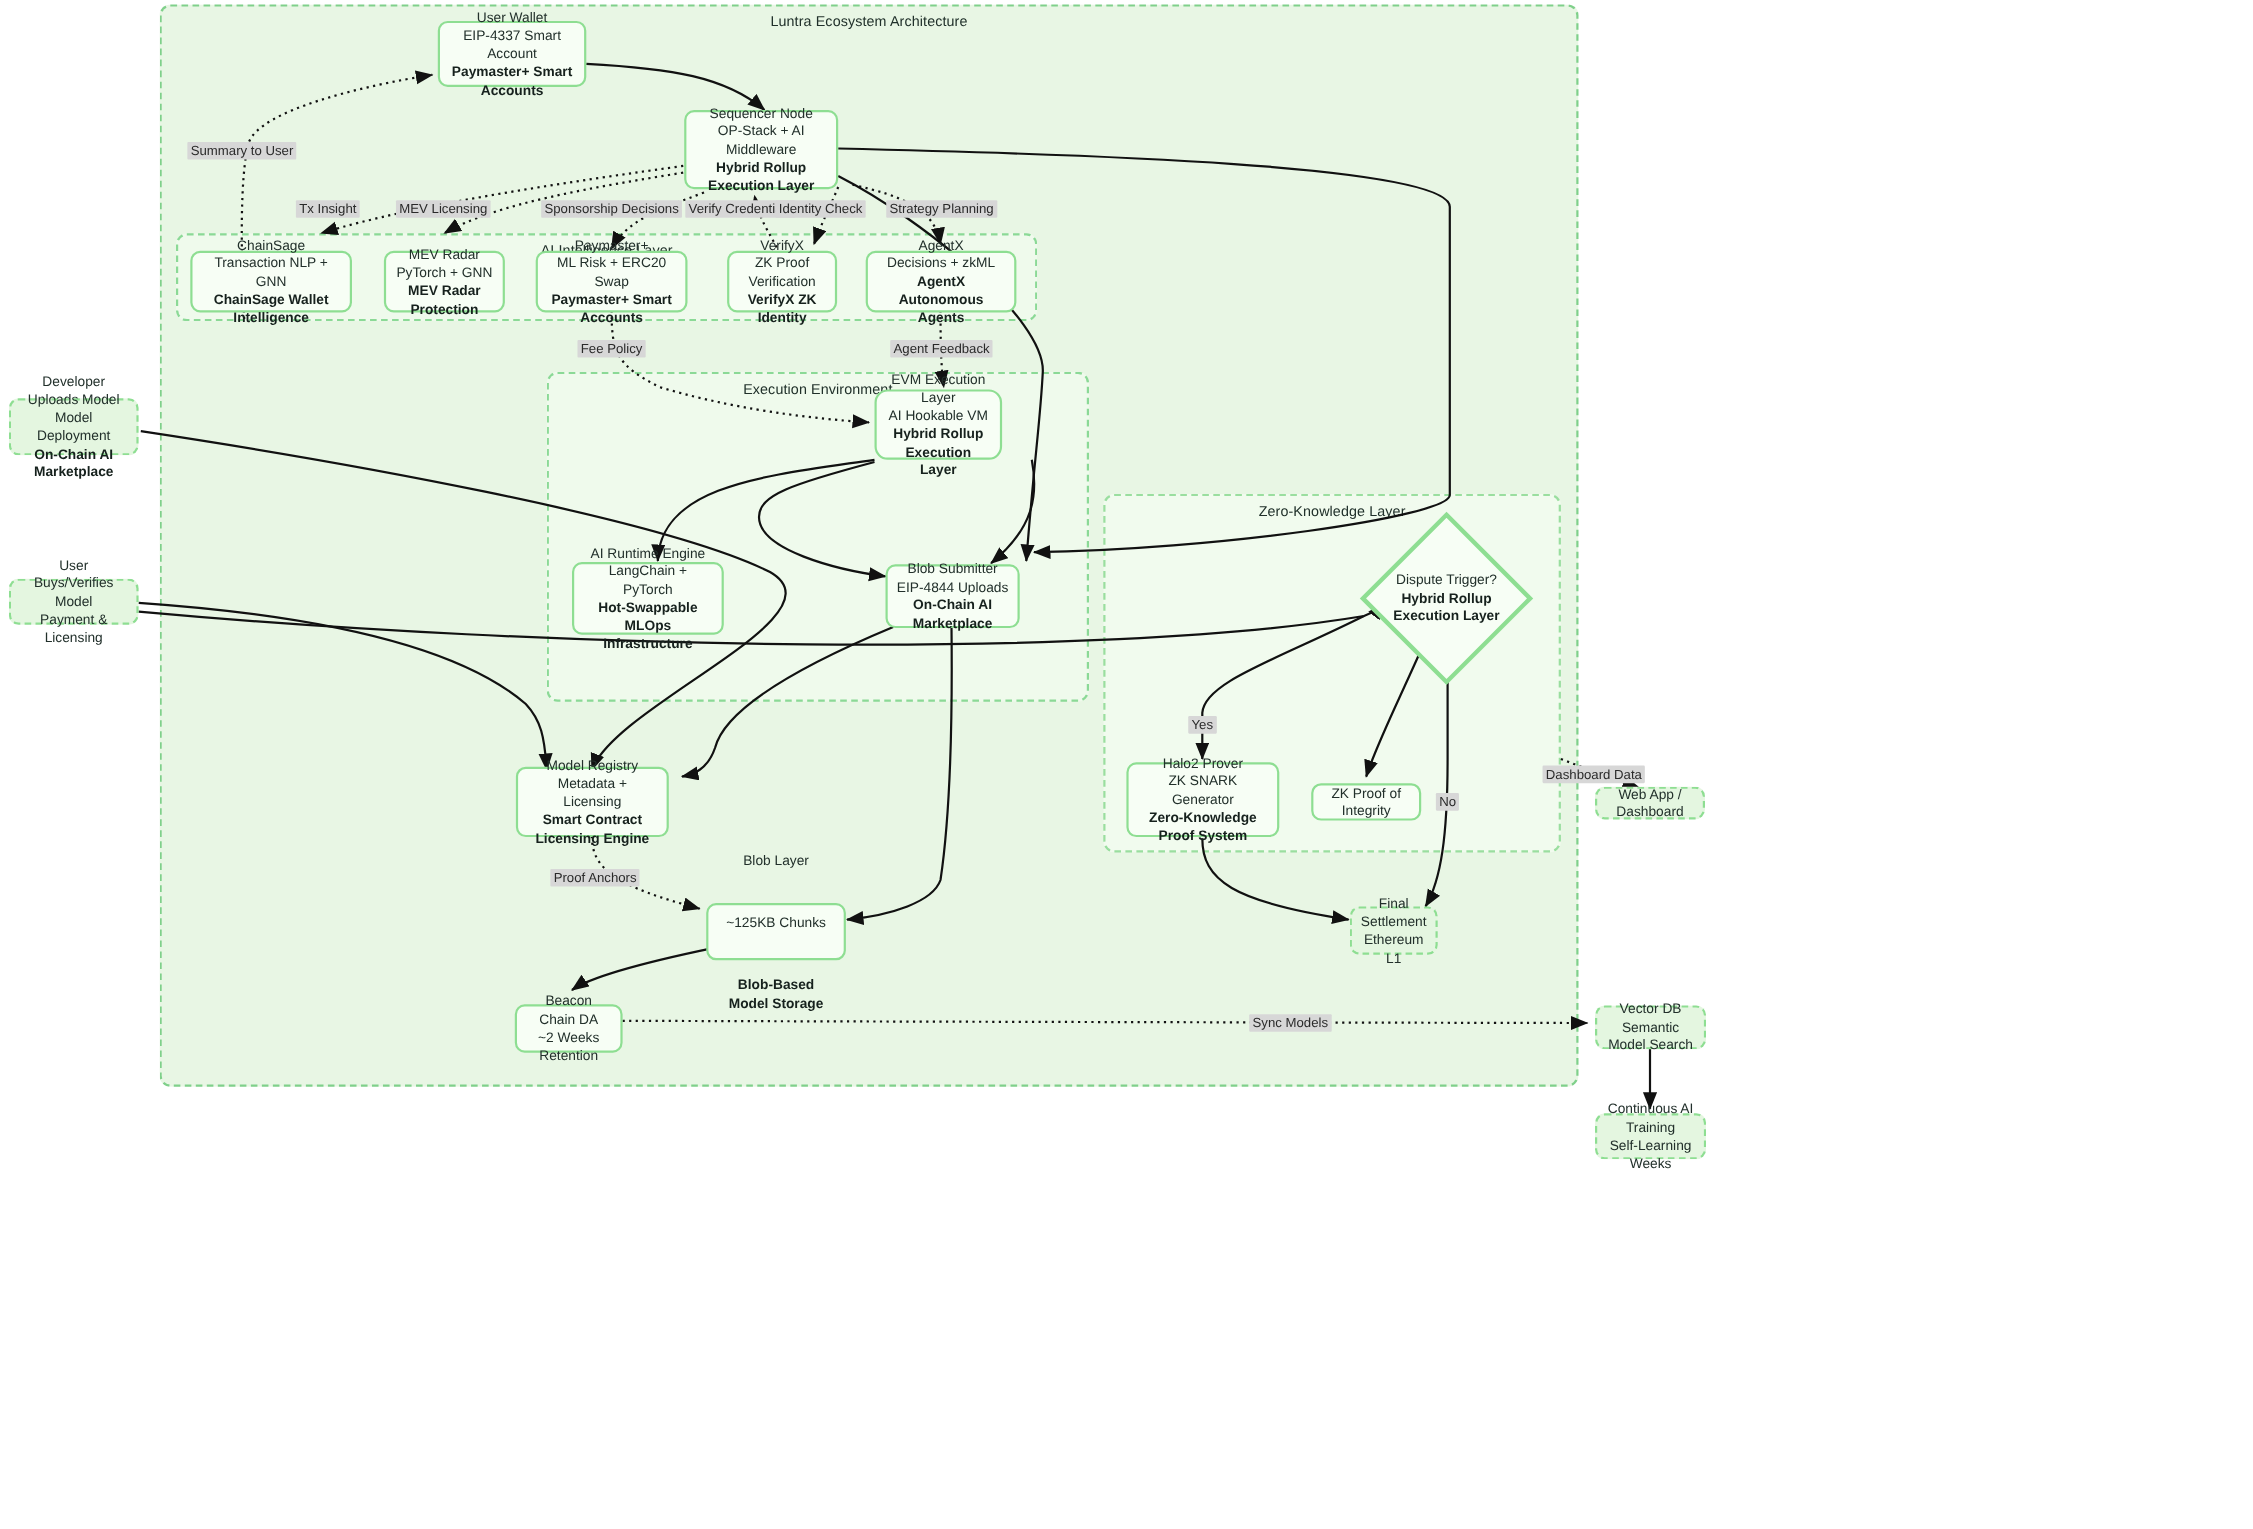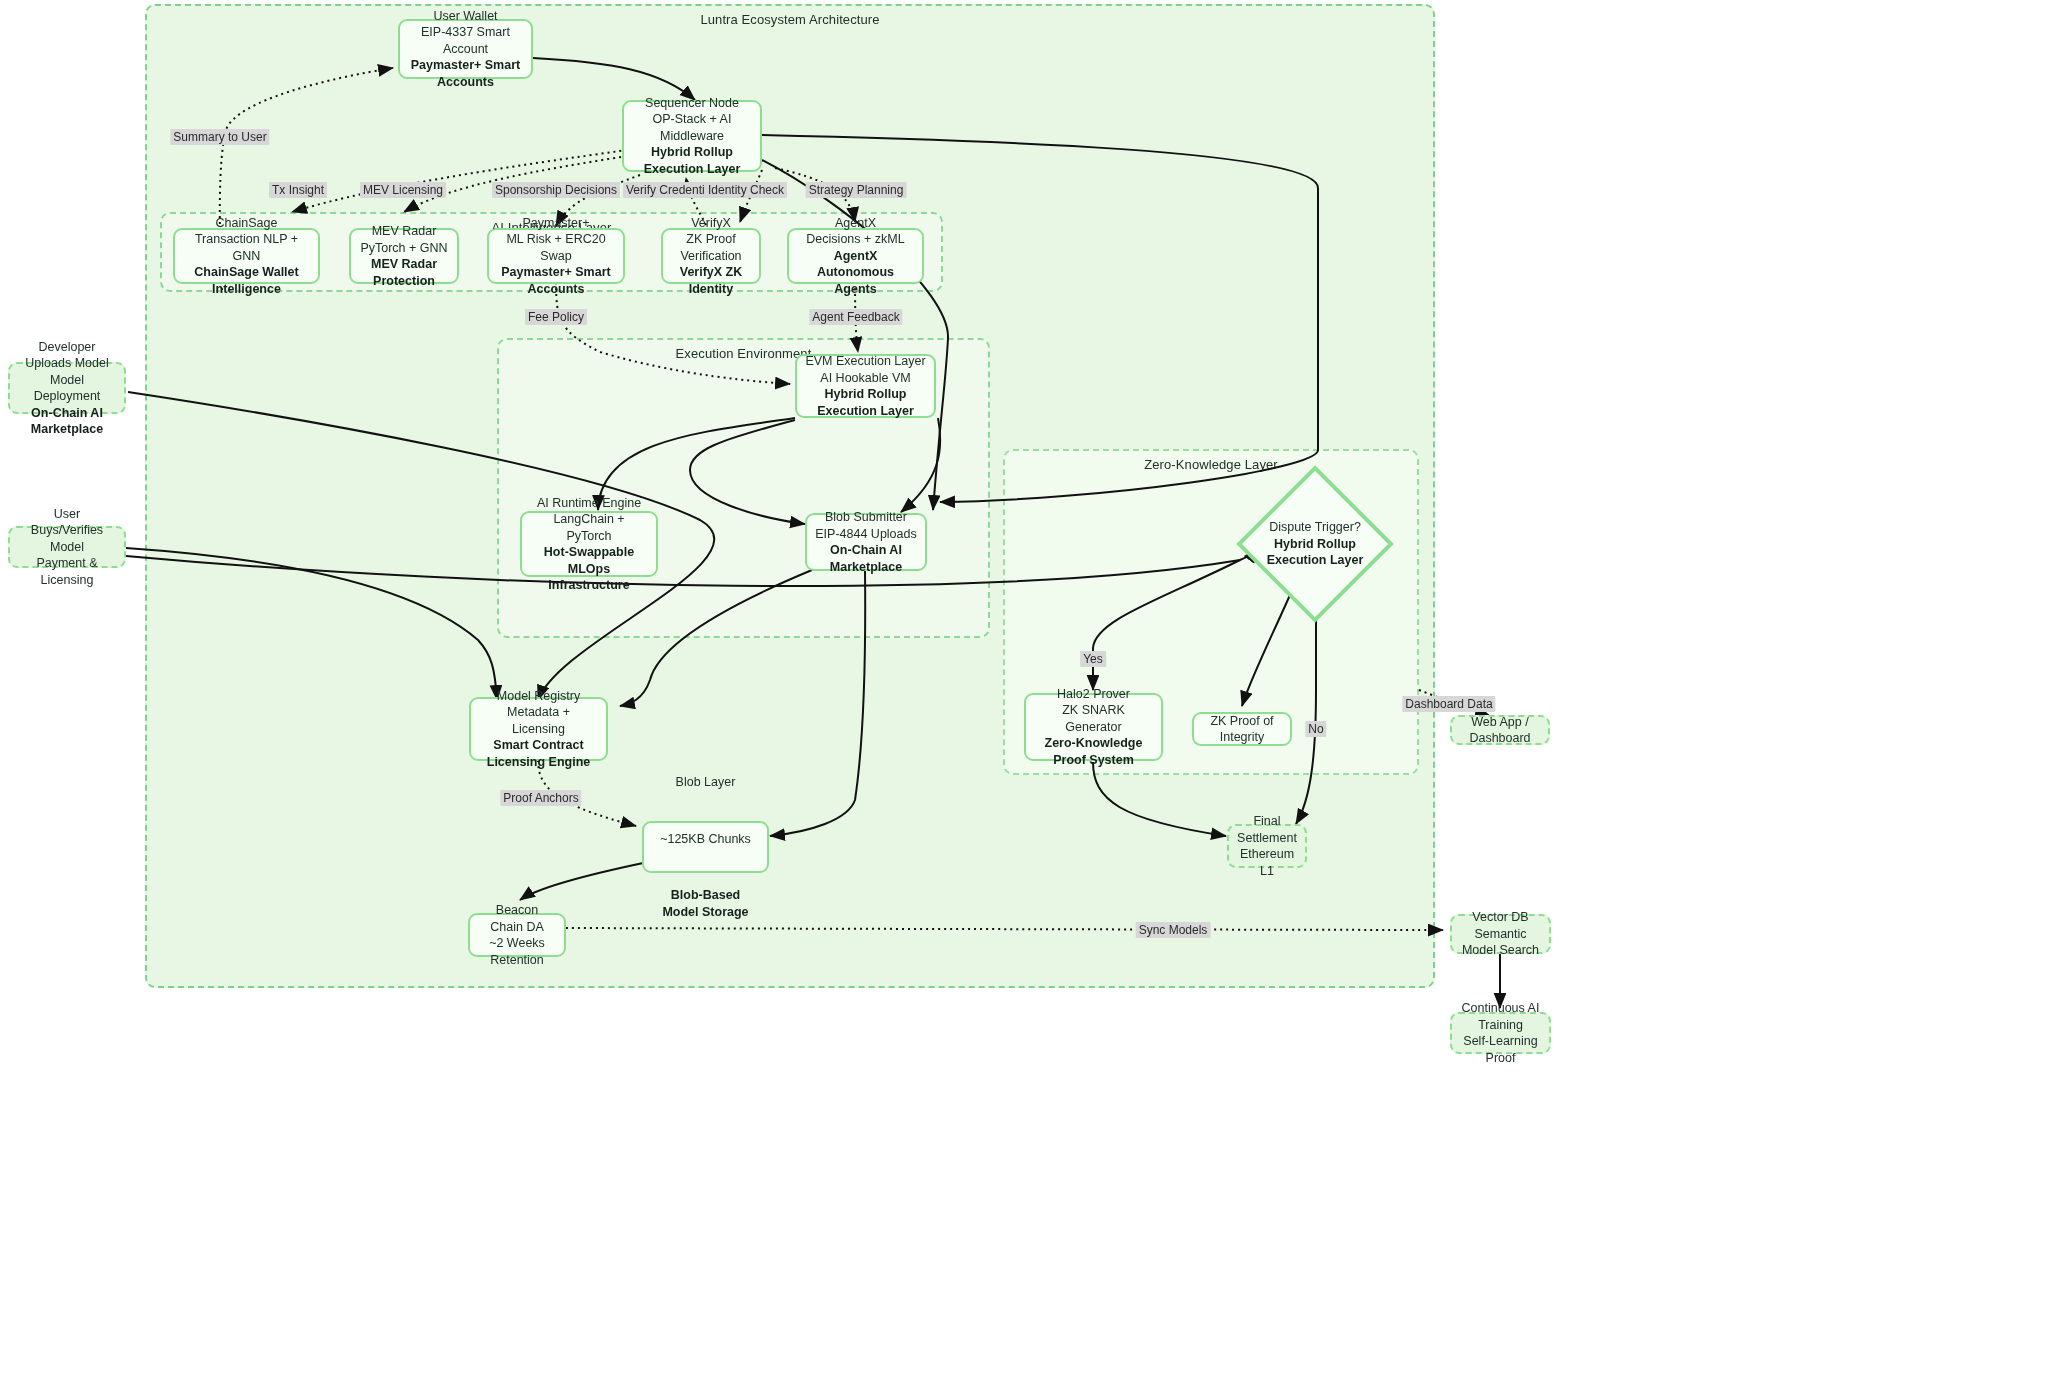--- a/index.html
+++ b/index.html
@@ -167,21 +167,21 @@
     <span class="l2">ZK Proof Verification</span>
     <span class="l3">VerifyX ZK Identity</span>
   </div>
 
   <div class="node" style="left:787px;top:228px;width:137px;height:56px;">
     <span class="l1">AgentX</span>
     <span class="l2">Decisions + zkML</span>
     <span class="l3">AgentX Autonomous Agents</span>
   </div>
 
-  <div class="node" style="left:795px;top:354px;width:141px;height:64px;">
+  <div class="node" style="left:795px;top:354px;width:116px;height:64px;border-radius:12px;">
     <span class="l1">EVM Execution Layer</span>
     <span class="l2">AI Hookable VM</span>
     <span class="l3">Hybrid Rollup Execution Layer</span>
   </div>
 
   <div class="node" style="left:520px;top:511px;width:138px;height:66px;">
     <span class="l1">AI Runtime Engine</span>
     <span class="l2">LangChain + PyTorch</span>
     <span class="l3">Hot-Swappable MLOps Infrastructure</span>
   </div>
@@ -249,21 +249,21 @@
     <span class="l1">Web App / Dashboard</span>
   </div>
 
   <div class="node ghost" style="left:1450px;top:914px;width:101px;height:40px;">
     <span class="l1">Vector DB</span>
     <span class="l2">Semantic Model Search</span>
   </div>
 
   <div class="node ghost" style="left:1450px;top:1012px;width:101px;height:42px;">
     <span class="l1">Continuous AI Training</span>
-    <span class="l2">Self-Learning Proof</span>
+    <span class="l2">Self-Learning Weeks</span>
   </div>
 
   <div class="elabel" style="left:220px;top:137px;">Summary to User</div>
   <div class="elabel" style="left:298px;top:190px;">Tx Insight</div>
   <div class="elabel" style="left:403px;top:190px;">MEV Licensing</div>
   <div class="elabel" style="left:556px;top:190px;">Sponsorship Decisions</div>
   <div class="elabel" style="left:673px;top:190px;">Verify Credentials</div>
   <div class="elabel" style="left:746px;top:190px;">Identity Check</div>
   <div class="elabel" style="left:856px;top:190px;">Strategy Planning</div>
   <div class="elabel" style="left:556px;top:317px;">Fee Policy</div>

